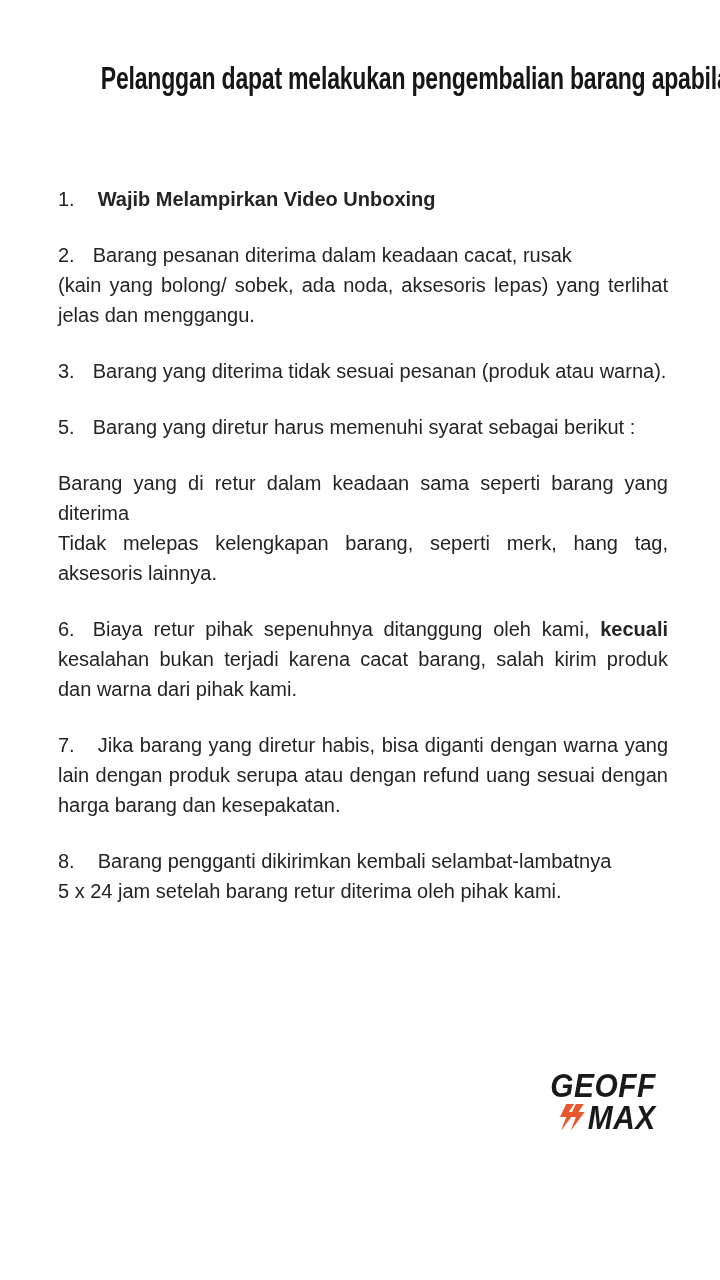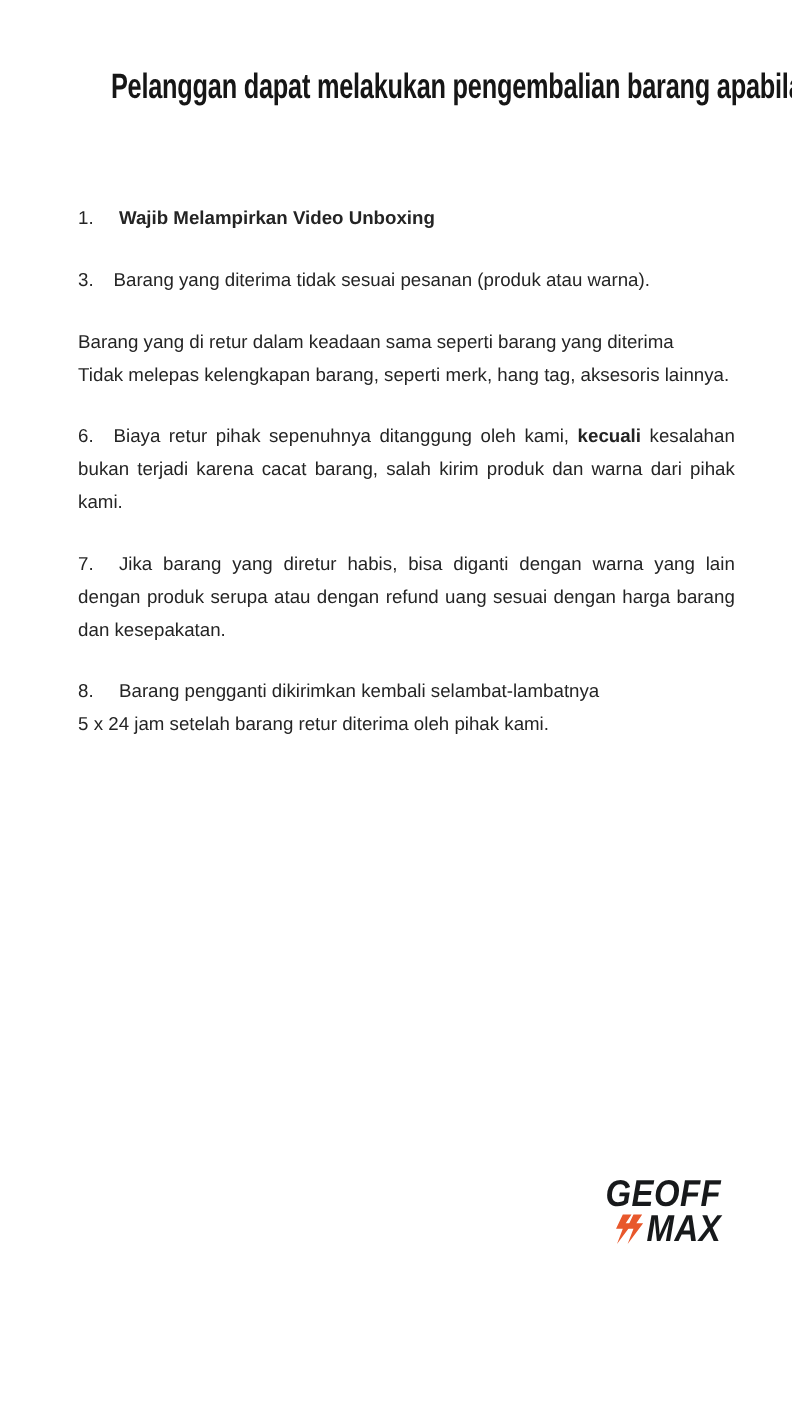--- a/index.html
+++ b/index.html
@@ -24,22 +24,22 @@
     transform-origin:50% 0;
     letter-spacing:-0.3px;
   }
   .content{
     position:absolute;
     left:55px;
     top:184px;
     width:613px;
   }
   .item{
-    margin:0 0 26px 16px;
-    font-size:17px;
+    margin:0 0 26px 3px;
+    font-size:20px;
     line-height:30px;
     text-align:justify;
     color:#242424;
   }
   .num{display:inline-block;margin-right:18px;}
   .num.wide{margin-right:23px;}
   .bold{font-weight:bold;}
   .logo{
     position:absolute;
     top:1070px;
@@ -72,24 +72,26 @@
 <body>
 
 <div class="page">
 
   <h1 class="title">Pelanggan dapat melakukan pengembalian barang apabila :</h1>
 
   <div class="content">
 
     <p class="item"><span class="num wide">1.</span><span class="bold">Wajib Melampirkan Video Unboxing</span></p>
 
+    <p class="item"><span class="num">2.</span><span>Barang pesanan diterima dalam keadaan cacat, rusak</span><br><span>(kain yang bolong/ sobek, ada noda, aksesoris lepas) yang terlihat jelas dan menggangu.</span></p>
 
     <p class="item"><span class="num">3.</span><span>Barang yang diterima tidak sesuai pesanan (produk atau warna).</span></p>
 
 
+    <p class="item"><span class="num">5.</span><span>Barang yang diretur harus memenuhi syarat sebagai berikut :</span></p>
 
     <p class="item"><span>Barang yang di retur dalam keadaan sama seperti barang yang diterima</span><br><span>Tidak melepas kelengkapan barang, seperti merk, hang tag, aksesoris lainnya.</span><br></p>
 
     <p class="item"><span class="num">6.</span><span>Biaya retur pihak sepenuhnya ditanggung oleh kami, </span><span class="bold">kecuali</span><span> kesalahan bukan terjadi karena cacat barang, salah kirim produk dan warna dari pihak kami.</span></p>
 
     <p class="item"><span class="num wide">7.</span><span>Jika barang yang diretur habis, bisa diganti dengan warna yang lain dengan produk serupa atau dengan refund uang sesuai dengan harga barang dan kesepakatan.</span></p>
 
     <p class="item"><span class="num wide">8.</span><span>Barang pengganti dikirimkan kembali selambat-lambatnya</span><br><span>5 x 24 jam setelah barang retur diterima oleh pihak kami.</span></p>
 
   </div>

